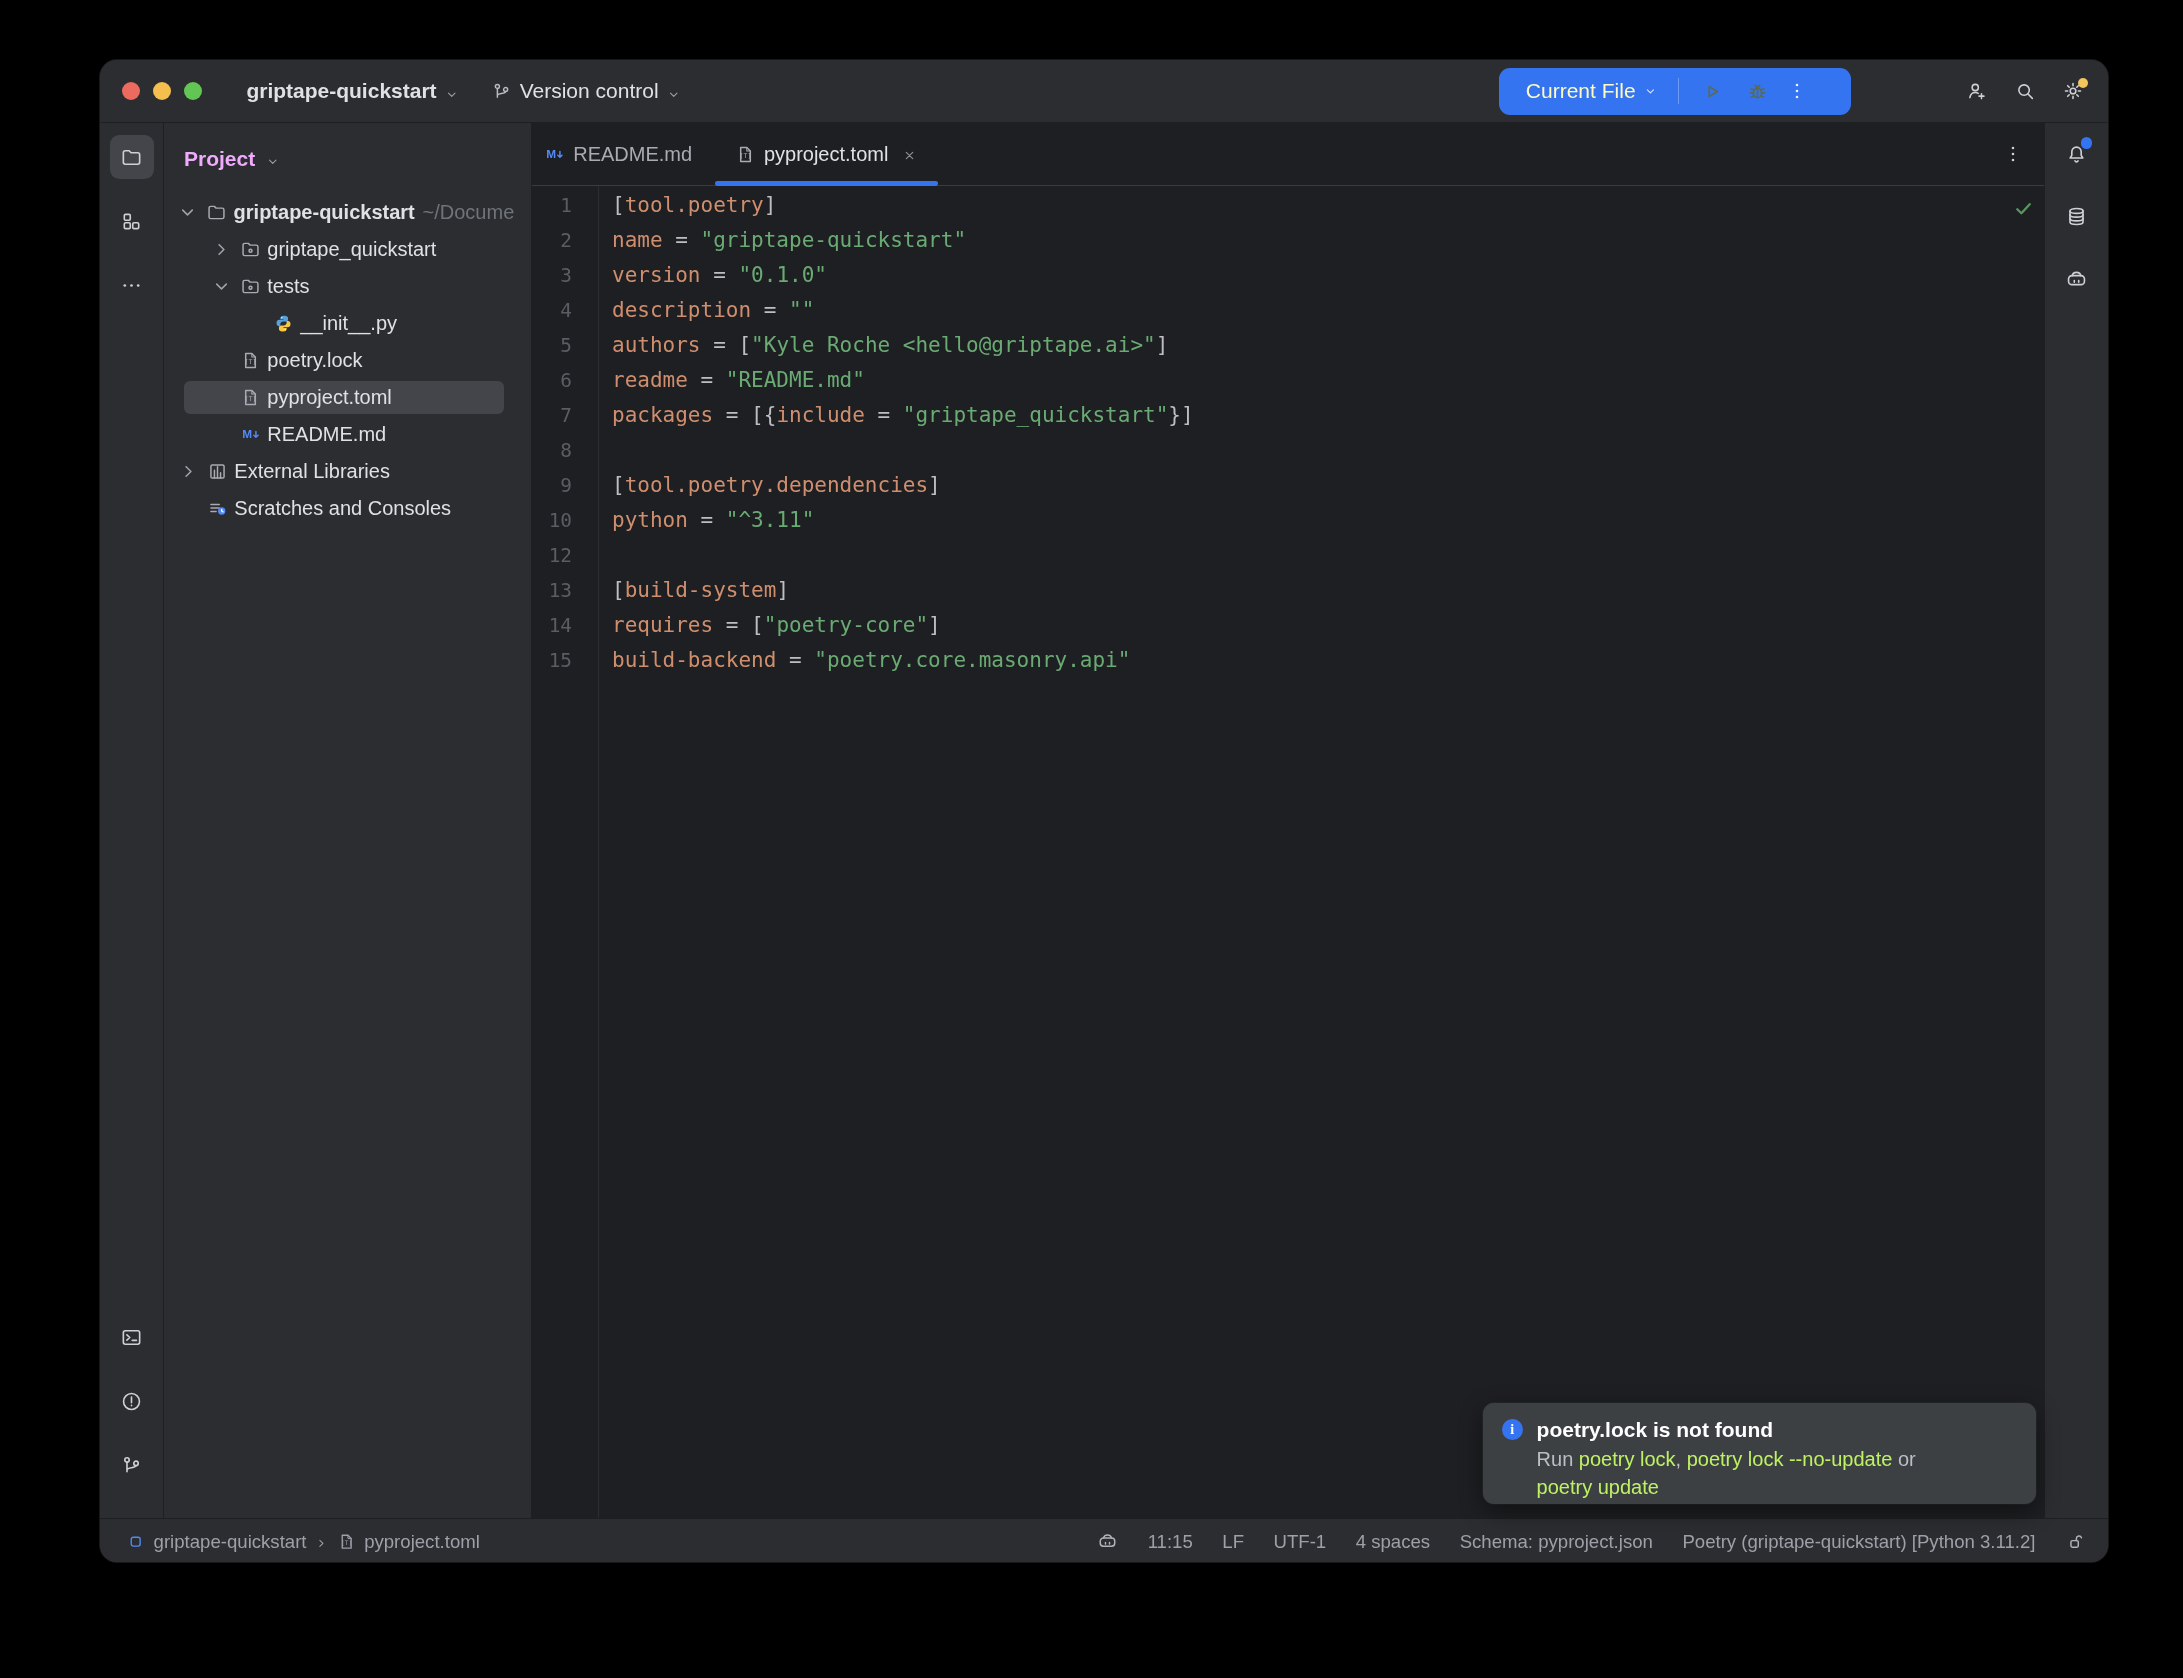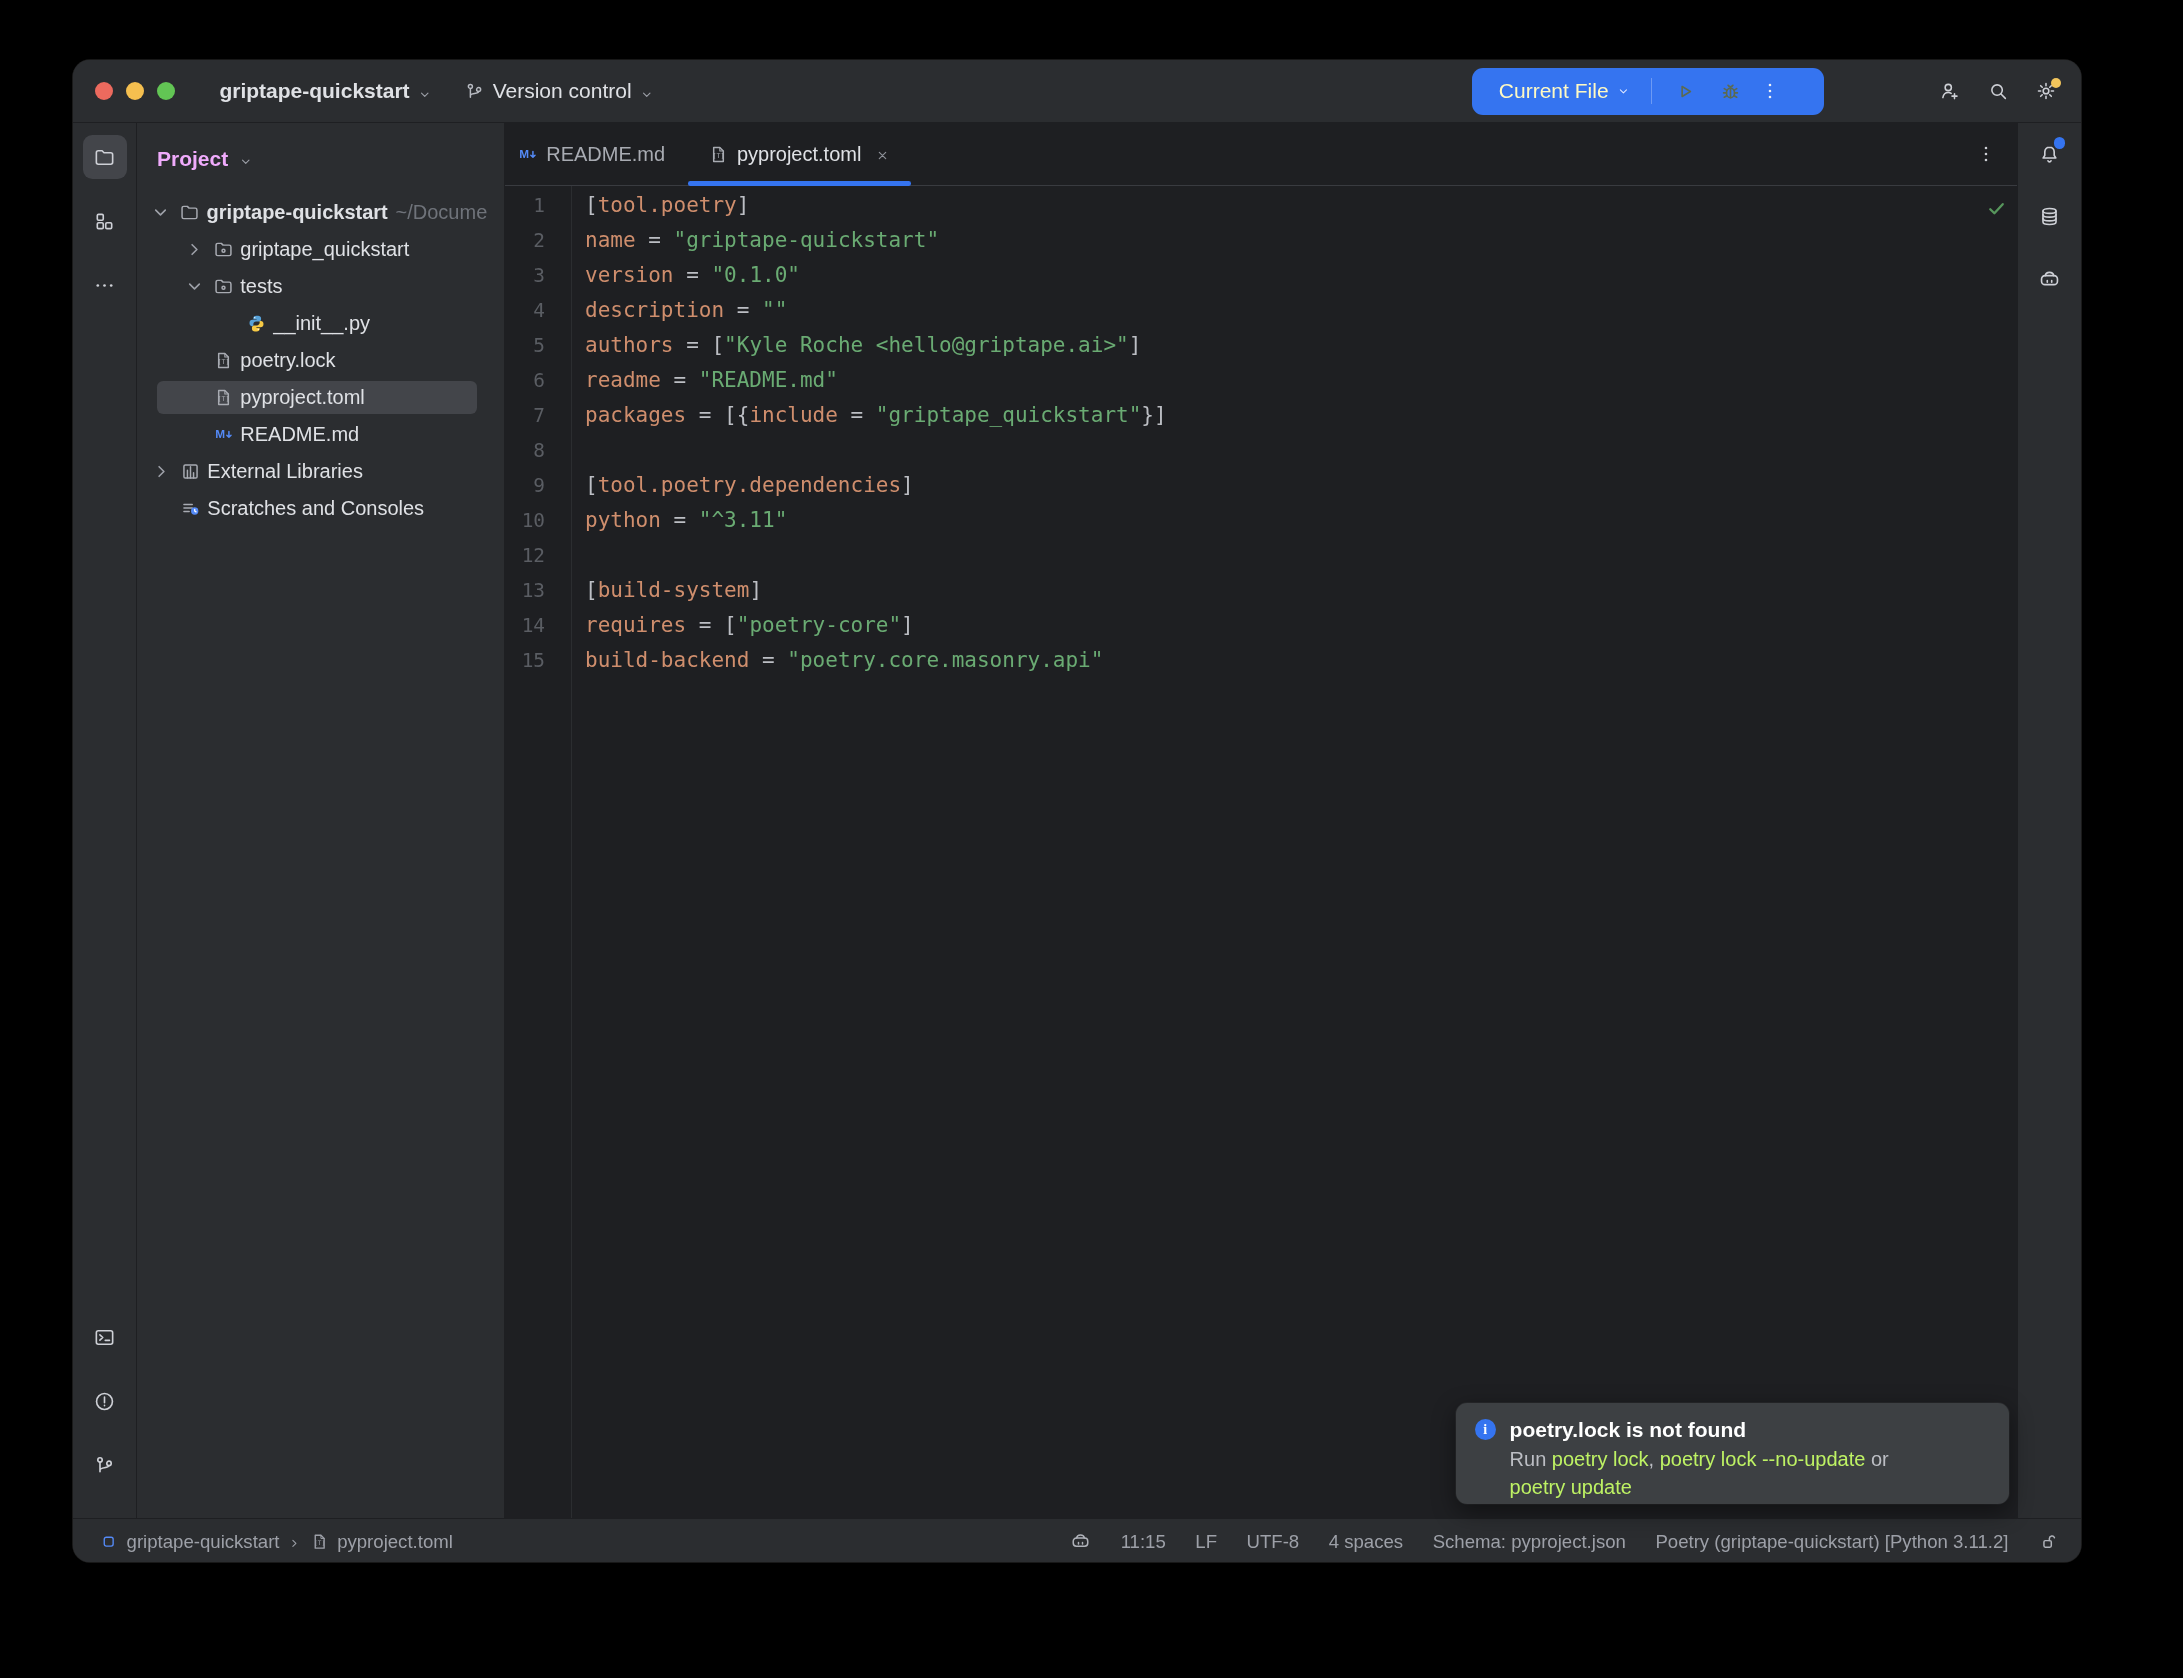--- a/index.html
+++ b/index.html
@@ -1,18 +1,18 @@
 <!DOCTYPE html>
 <html style="font-size:12.4px"><head>
 <meta charset="utf-8">
 <style>
   html,body{margin:0;padding:0;background:#000;}
   .stage{position:relative;width:2183px;height:1678px;background:#000;overflow:hidden;
          font-family:"Liberation Sans",sans-serif;-webkit-font-smoothing:antialiased;}
-  .window{position:absolute;left:73px;top:60px;width:2008px;height:1502px;background:#2b2d30;
+  .window{position:absolute;left:100px;top:60px;width:2008px;height:1502px;background:#2b2d30;
           border-radius:17px;overflow:hidden;box-shadow:0 0 0 0.8px rgba(255,255,255,.13),0 23px 62px rgba(0,0,0,.8);}
 
   
   .titlebar{height:62px;display:flex;align-items:center;border-bottom:0.8px solid #1e1f22;background:#2b2d30;}
   .traffic{display:flex;gap:13.2px;padding-left:22px;align-items:center;}
   .tdot{width:18px;height:18px;border-radius:50%;}
   .tdot.red{background:#ec6a5e;} .tdot.yellow{background:#f5bf4f;} .tdot.green{background:#62c554;}
   .tb-widget{display:flex;align-items:center;gap:7.8px;color:#dfe1e5;font-size:21px;cursor:default;}
   .proj-widget{margin-left:44px;font-weight:600;}
   .vcs-widget{margin-left:31px;font-weight:400;}
@@ -437,21 +437,21 @@
       <div class="sb-items" id="sb-items">
           <span class="sitem">
             <span class="ic"><svg viewBox="0 0 24 24" fill="none" stroke="currentColor" stroke-width="1.7" stroke-linecap="round" stroke-linejoin="round" width="100%" height="100%">
                 <path d="M7.3 8h9.4c2 0 3.6 1.6 3.6 3.6v2.1c0 2-1.6 3.6-3.6 3.6H7.3c-2 0-3.6-1.6-3.6-3.6v-2.1C3.7 9.6 5.3 8 7.3 8z"></path>
                 <path d="M7.6 8c.3-2.1 2.2-3.4 4.4-3.4s4.1 1.3 4.4 3.4"></path>
                 <path d="M9.7 13v1.8M14.3 13v1.8"></path>
               </svg></span>
           </span>
           <span class="sitem">11:15</span>
           <span class="sitem">LF</span>
-          <span class="sitem">UTF-8</span>
+          <span class="sitem">UTF-1</span>
           <span class="sitem">4 spaces</span>
           <span class="sitem">Schema: pyproject.json</span>
           <span class="sitem">Poetry (griptape-quickstart) [Python 3.11.2]</span>
           <span class="sitem">
             <span class="ic"><svg viewBox="0 0 24 24" fill="none" stroke="currentColor" stroke-width="1.7" stroke-linecap="round" stroke-linejoin="round" width="100%" height="100%">
                 <rect x="6.8" y="11" width="8.4" height="7.5" rx="1.6"></rect>
                 <path d="M13 11V8.6a3 3 0 0 1 5.8-.9"></path>
               </svg></span>
           </span>
         </div>

